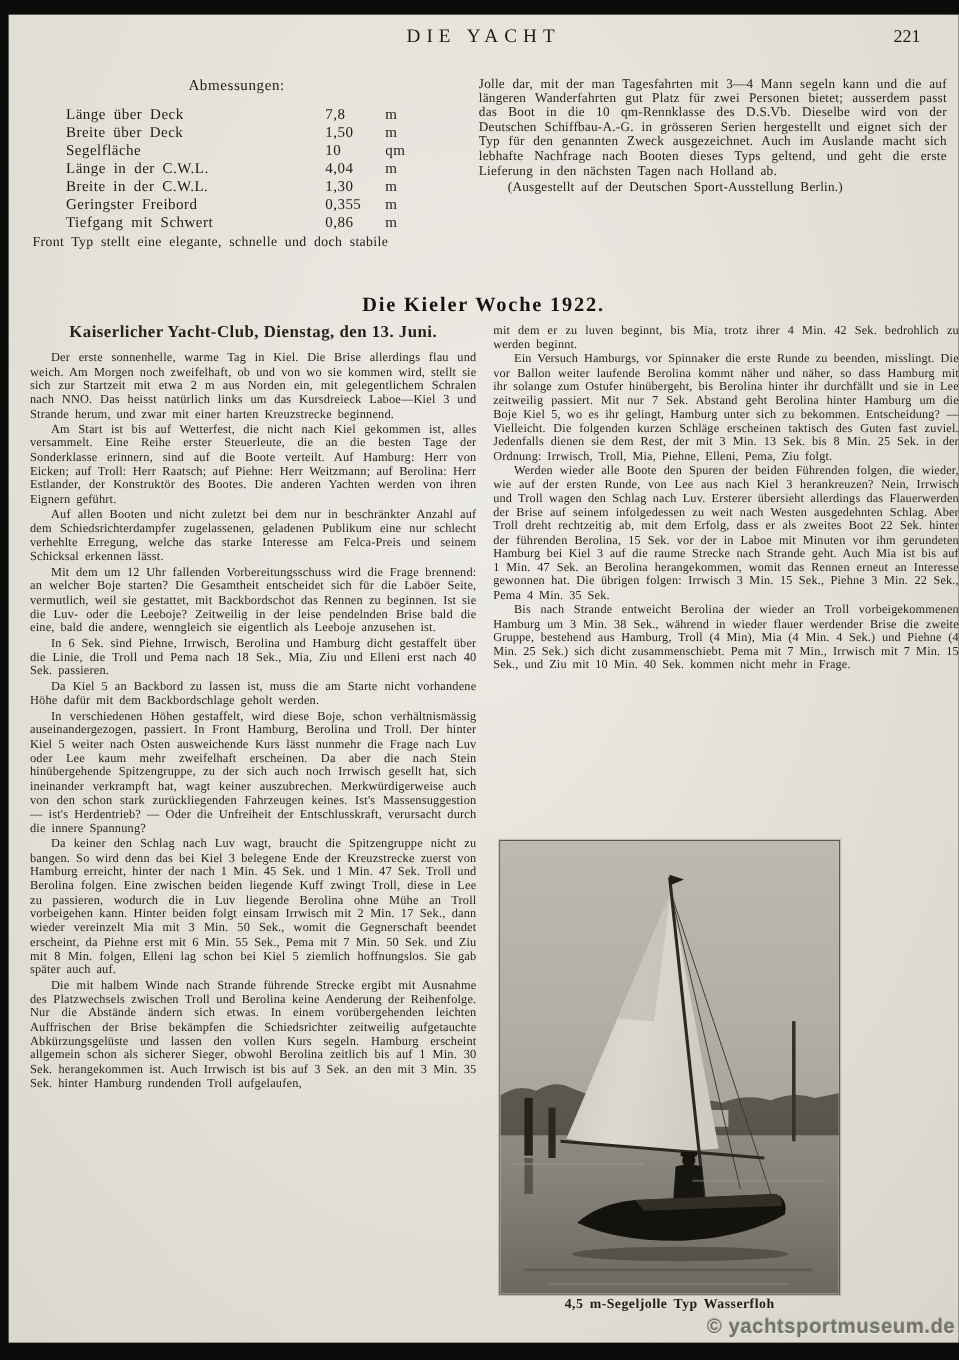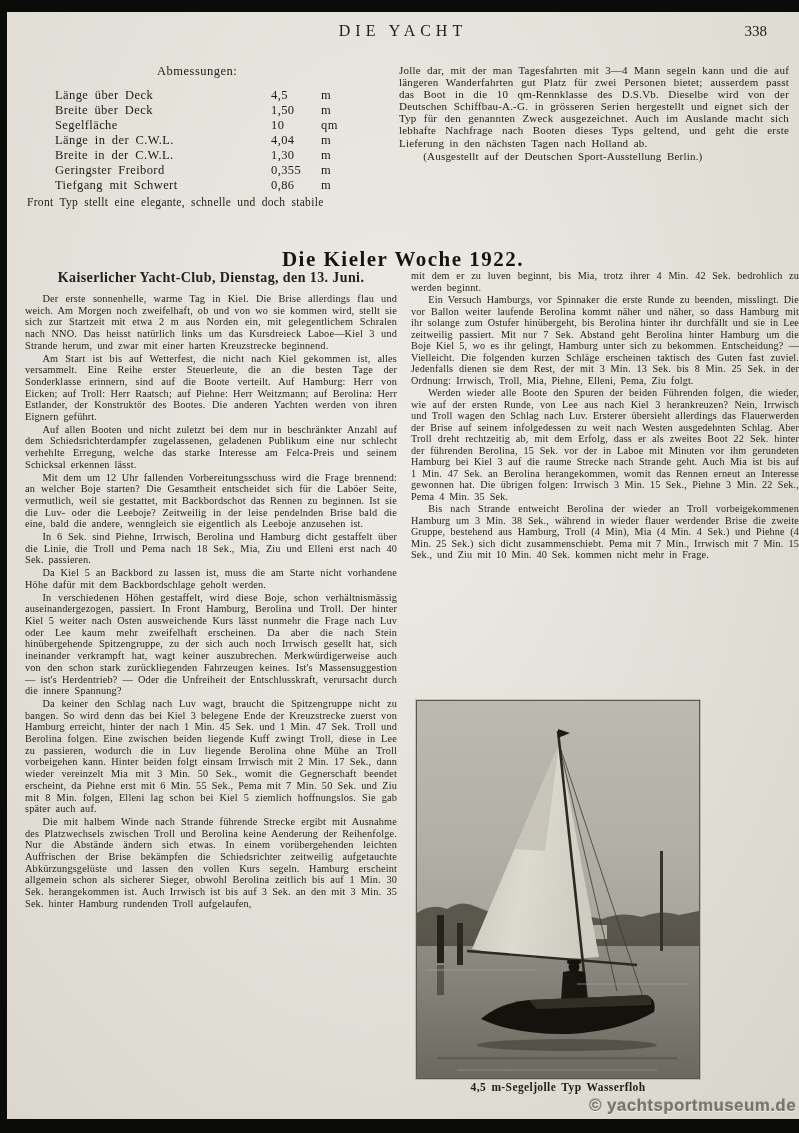--- a/index.html
+++ b/index.html
@@ -36,21 +36,21 @@
   .dims-footnote{position:absolute;left:20px;top:184px;width:364px;
     font-size:11.5px;letter-spacing:.3px;word-spacing:3px;color:#24211a;}
   
   .intro-right{position:absolute;left:392px;top:52px;width:390px;
     font-size:11px;line-height:12.1px;text-align:justify;
     letter-spacing:.2px;word-spacing:2.5px;color:#262318;}
   .intro-right p{margin:0;}
   .intro-right .attribution{text-indent:2.2em;margin-top:1px;}
   
   .article-title{position:absolute;top:221px;left:0;width:100%;text-align:center;
-    font-size:21px;font-weight:bold;letter-spacing:1.5px;color:#17140e;}
+    font-size:17px;font-weight:bold;letter-spacing:1.5px;color:#17140e;}
   
   .columns{position:absolute;top:258px;left:18px;width:766px;}
   .col{position:absolute;top:0;}
   .col-left{left:0;width:372px;}
   .col-right{left:386px;width:388px;}
   .sec-num{text-align:center;font-weight:bold;font-size:12px;margin:0 0 3px;}
   .sec-title{text-align:center;font-weight:bold;font-size:14px;margin:0 0 2px;letter-spacing:.6px;}
   .sec-sub{text-align:center;font-weight:bold;font-size:14px;margin:0 0 7px;letter-spacing:.4px;}
   .body-par{margin:0 0 1px;font-size:10.3px;line-height:11.7px;text-align:justify;
     text-indent:1.7em;letter-spacing:.15px;word-spacing:2.2px;color:#26231a;}
@@ -72,28 +72,28 @@
 <body>
 
 <div class="scan-bar top"></div>
 <div class="scan-bar left"></div>
 <div class="scan-bar bottom"></div>
 
 <div class="paper">
 
   <header class="page-header">
     <div class="journal-title">DIE YACHT</div>
-    <div class="page-number">338</div>
+    <div class="page-number">221</div>
   </header>
 
   <section class="dims">
     <div class="dims-title">Abmessungen:</div>
     <div class="dims-row">
       <span class="dims-label">Länge über Deck</span>
-      <span class="dims-value">4,5</span>
+      <span class="dims-value">7,8</span>
       <span class="dims-unit">m</span>
     </div>
     <div class="dims-row">
       <span class="dims-label">Breite über Deck</span>
       <span class="dims-value">1,50</span>
       <span class="dims-unit">m</span>
     </div>
     <div class="dims-row">
       <span class="dims-label">Segelfläche</span>
       <span class="dims-value">10</span>

